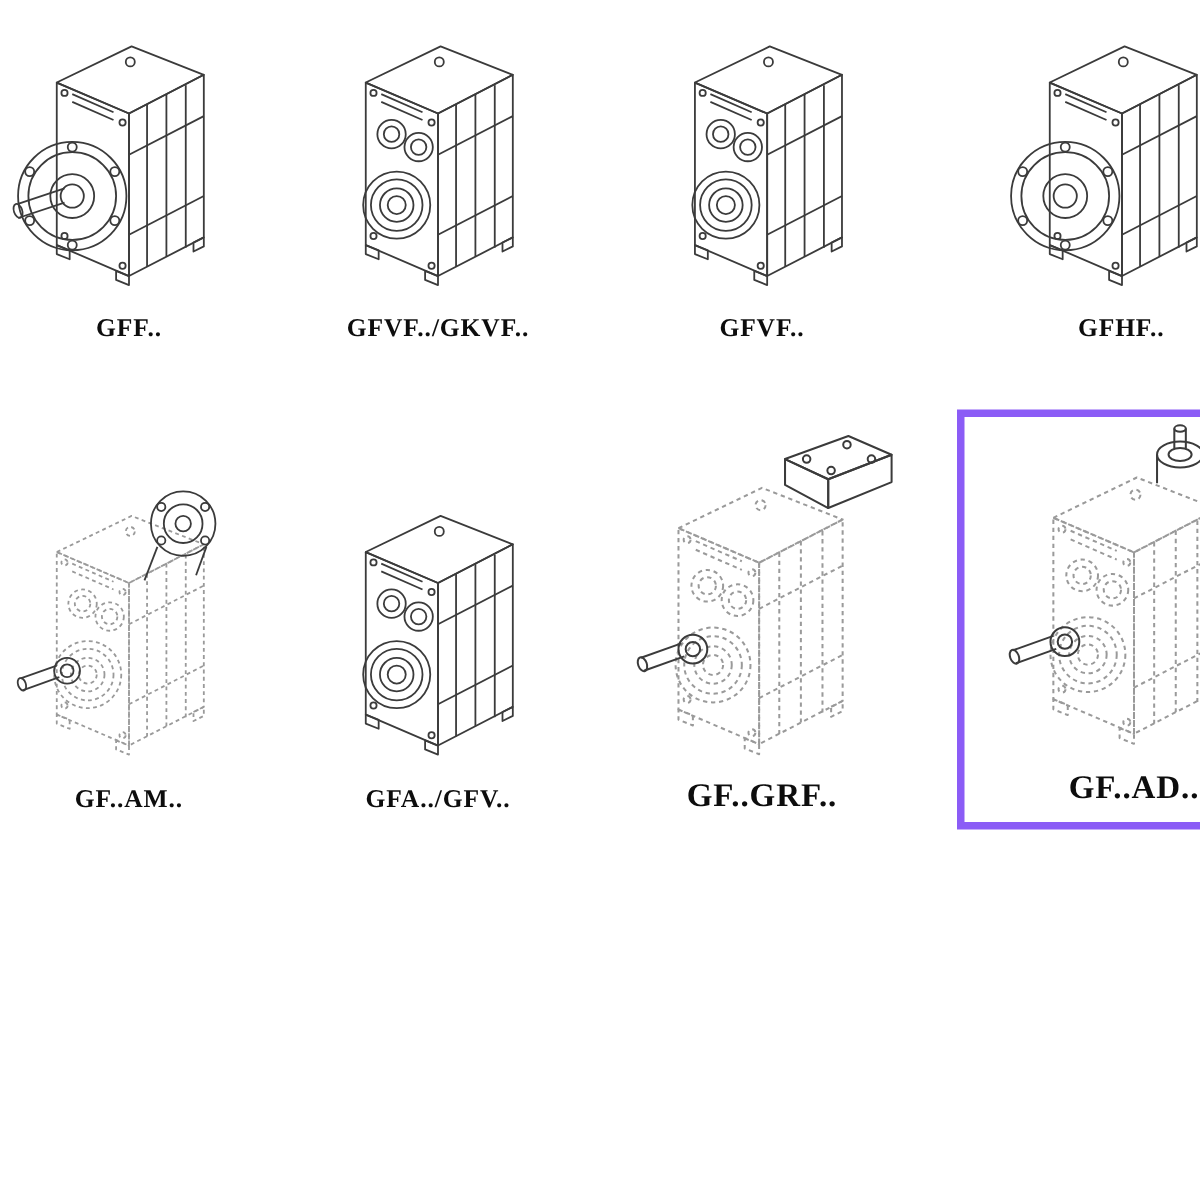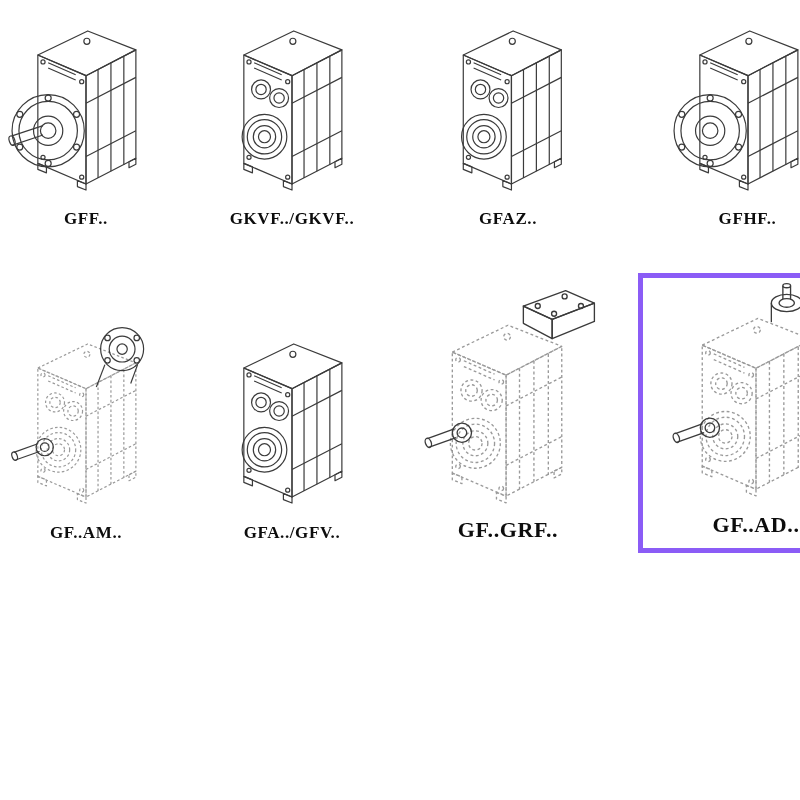--- a/index.html
+++ b/index.html
@@ -138,31 +138,31 @@
     <figcaption class="cap">GFF..</figcaption>
   </figure>
 
   <figure class="cell">
     <svg class="drawing" viewBox="0 0 200 240">
       <g class="ink">
           <use href="#g-housing"></use>
           <use href="#g-bores"></use>
         </g>
     </svg>
-    <figcaption class="cap">GKVF../GKVF..</figcaption>
+    <figcaption class="cap">GFVF../GKVF..</figcaption>
   </figure>
 
   <figure class="cell">
     <svg class="drawing" viewBox="0 0 200 240">
       <g class="ink" transform="translate(4,0)">
           <use href="#g-housing"></use>
           <use href="#g-bores"></use>
         </g>
     </svg>
-    <figcaption class="cap">GFAZ..</figcaption>
+    <figcaption class="cap">GFVF..</figcaption>
   </figure>
 
   <figure class="cell">
     <svg class="drawing" viewBox="0 0 200 240">
       <g class="ink">
           <use href="#g-housing"></use>
           <use href="#g-flange"></use>
         </g>
     </svg>
     <figcaption class="cap">GFHF..</figcaption>

